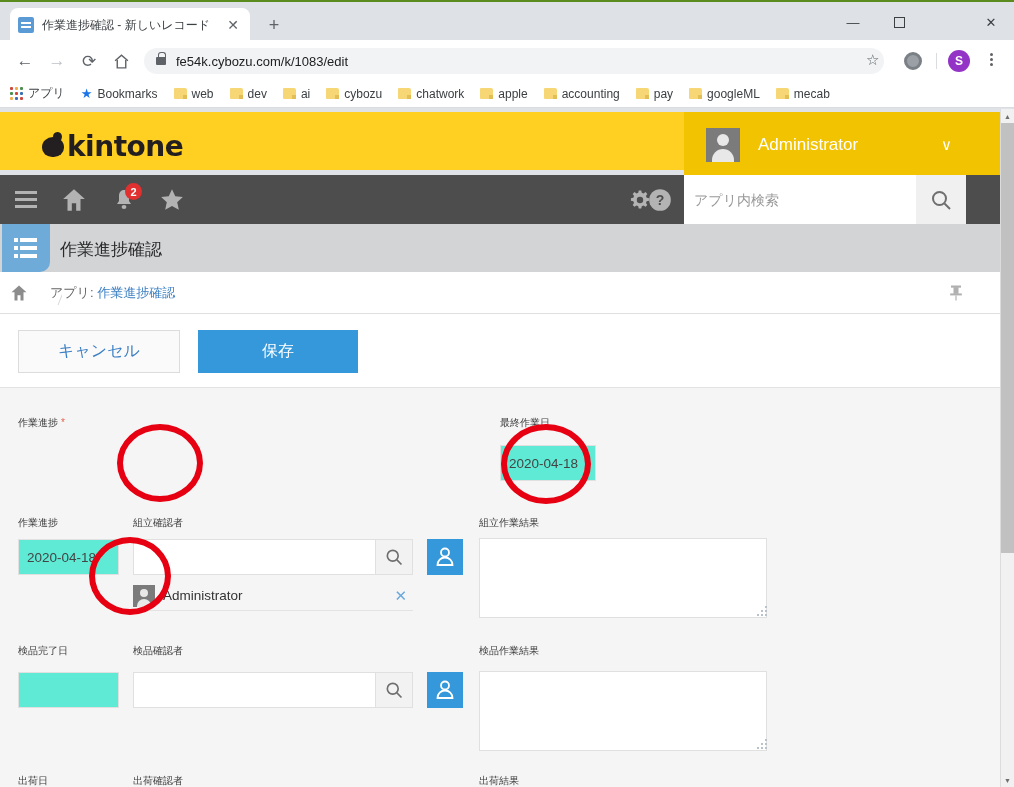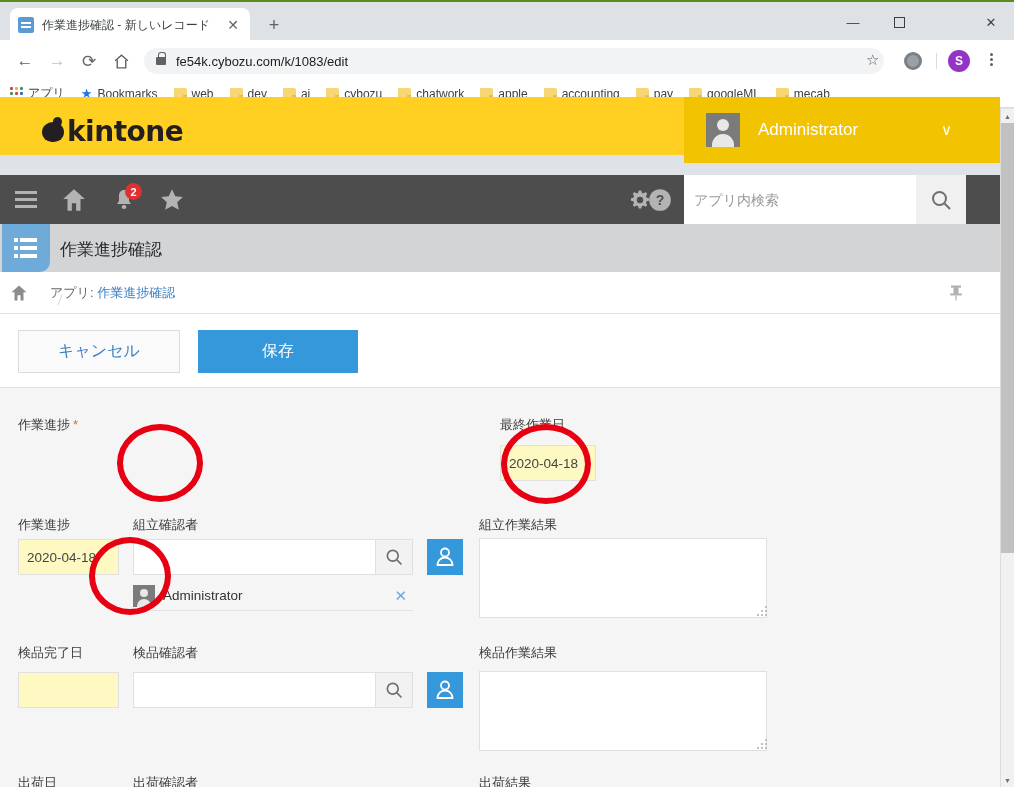--- a/index.html
+++ b/index.html
@@ -200,21 +200,21 @@
   .bm-grid i:nth-child(4) { background: #4a8f4a; }
   .bm-grid i:nth-child(5) { background: #d0453c; }
   .bm-grid i:nth-child(6) { background: #3b6fb5; }
   .bm-grid i:nth-child(7) { background: #f0ad4e; }
   .bm-grid i:nth-child(8) { background: #3b6fb5; }
   .bm-grid i:nth-child(9) { background: #d0453c; }
   .bm-star { color: #1a73e8; font-size: 13px; margin-right: 5px; }
 
   
   .kt-header {
-    position: absolute; top: 97px; left: 0;
+    position: absolute; top: 112px; left: 0;
     width: 1000px; height: 58px;
     background: #ffcf21;
   }
   .kt-logo {
     position: absolute; top: 18px; left: 42px;
     display: flex; align-items: center;
   }
   .kt-logo-mark {
     width: 22px; height: 20px;
     background: #231f20;
@@ -426,21 +426,21 @@
 
   
   .kt-form {
     position: absolute; top: 388px; left: 0;
     width: 1000px; height: 399px;
     background: #f5f5f5;
     overflow: hidden;
   }
   .fld-label {
     position: absolute;
-    font-size: 13px; color: #3c3c3c;
+    font-size: 10px; color: #3c3c3c;
     white-space: nowrap;
   }
   .req-star { color: #e8614d; margin-left: 3px; }
 
   .radio-group {
     position: absolute; top: 443px; left: 18px;
     width: 440px; height: 42px;
     background: #fafafa;
     border: 1px solid #e8e8e8;
     display: flex; align-items: center;
@@ -469,21 +469,21 @@
     top: 3px; left: 3px;
     width: 12px; height: 12px;
     border-radius: 50%;
     background: #2f8fd8;
   }
   .radio-label { font-size: 13.5px; color: #333; white-space: nowrap; }
 
   .date-input {
     position: absolute;
     height: 36px;
-    background: #fef9c3;
+    background: #5eead4;
     border: 1px solid #e0e0e0;
     font-size: 13.5px; color: #444;
     padding: 0 8px;
     display: flex; align-items: center;
     font-family: "Liberation Sans", sans-serif;
     outline: none;
     cursor: text;
   }
 
   .user-picker {

